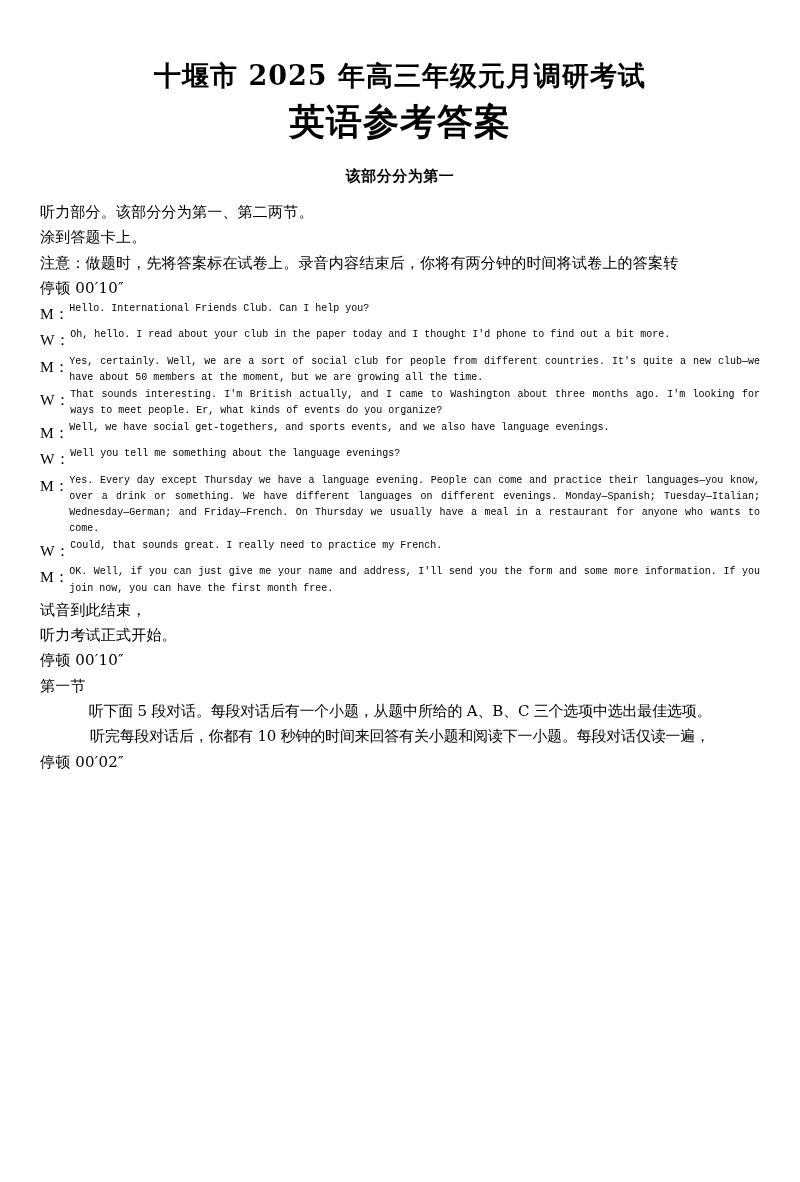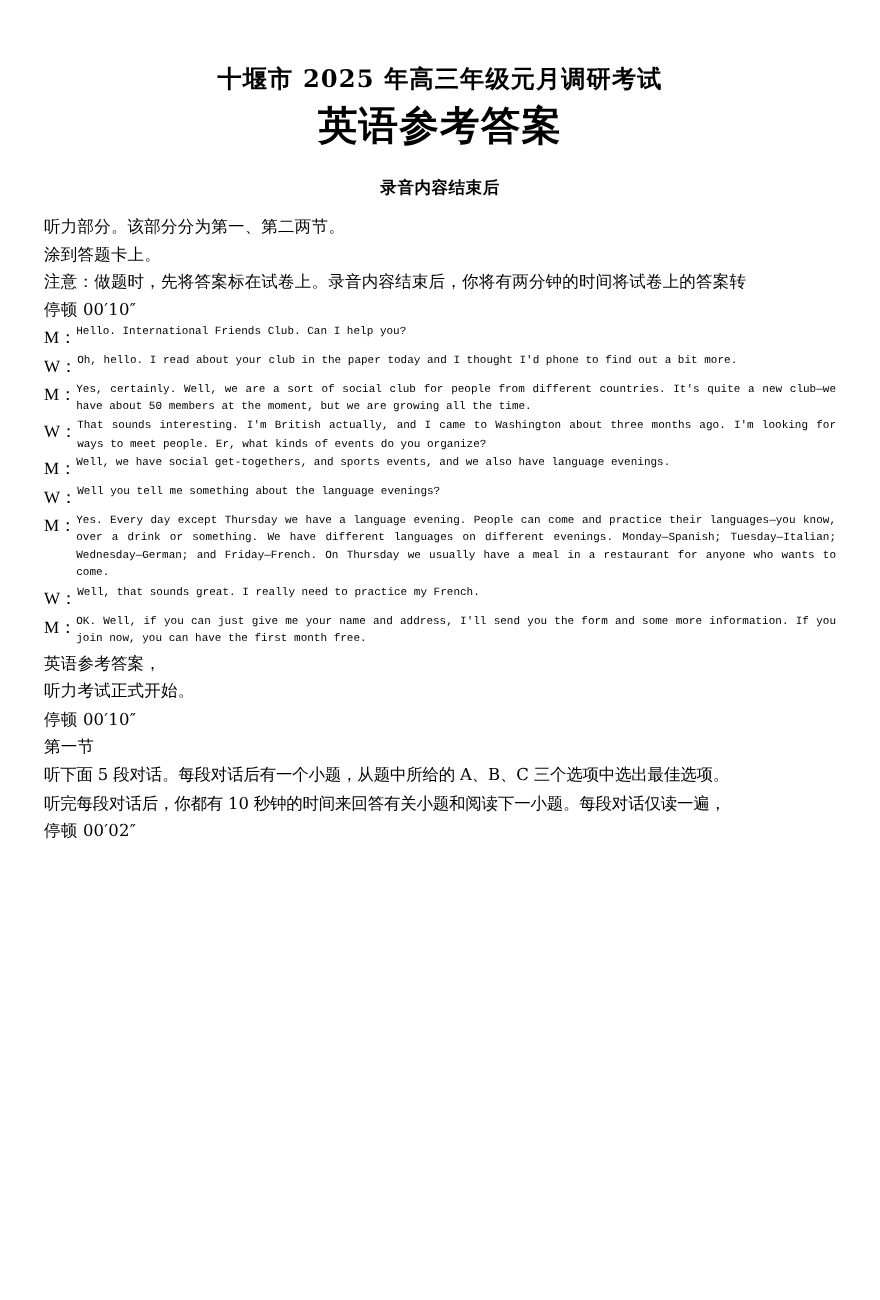--- a/index.html
+++ b/index.html
@@ -22,21 +22,21 @@
     box-sizing: border-box;
     padding: 0 40px;
   }
   .title-block {
     text-align: center;
     margin-top: 58px;
   }
   .title-line-1 {
     font-family: "DejaVu Serif", serif;
     font-weight: bold;
-    font-size: 22px;
+    font-size: 27px;
     letter-spacing: 1px;
     line-height: 1.32;
   }
   .title-line-2 {
     font-family: "DejaVu Serif", serif;
     font-weight: bold;
     font-size: 36px;
     letter-spacing: 1px;
     line-height: 1.32;
     margin-top: 4px;
@@ -76,33 +76,33 @@
     font-family: Liberation Mono, monospace;
     font-size: 10px;
     text-align: justify;
     text-justify: inter-word;
     text-align-last: left;
     hyphens: none;
   }
   .dlg.justify .utt {
     text-align: justify;
   }
-  .tight { letter-spacing: -0.2px; }
+  .tight { letter-spacing: -0.2px; text-align: center; }
 </style>
 </head>
 <body>
 
 <div class="page">
 
   <div class="title-block">
     <div class="title-line-1">十堰市 2025 年高三年级元月调研考试</div>
     <div class="title-line-2">英语参考答案</div>
   </div>
 
-  <div class="section-heading">录音内容结束后</div>
+  <div class="section-heading">该部分分为第一</div>
 
   <div class="body-area">
 
     <div class="line-cn">听力部分。该部分分为第一、第二两节。</div>
     <div class="line-cn">涂到答题卡上。</div>
     <div class="line-cn">注意：做题时，先将答案标在试卷上。录音内容结束后，你将有两分钟的时间将试卷上的答案转</div>
     <div class="line-cn">停顿 00′10″</div>
 
     <div class="dlg">
       <span class="spk">M：</span>
@@ -134,29 +134,29 @@
       <span class="utt">Well you tell me something about the language evenings?</span>
     </div>
 
     <div class="dlg justify">
       <span class="spk">M：</span>
       <span class="utt">Yes.  Every day except Thursday we have a language evening.  People can come and practice their languages—you know, over a drink or something.  We have different languages on different evenings.  Monday—Spanish; Tuesday—Italian; Wednesday—German; and Friday—French.  On Thursday we usually have a meal in a restaurant for anyone who wants to come.</span>
     </div>
 
     <div class="dlg">
       <span class="spk">W：</span>
-      <span class="utt">Well, that sounds great.  I really need to practice my French.</span>
+      <span class="utt">Could, that sounds great.  I really need to practice my French.</span>
     </div>
 
     <div class="dlg justify">
       <span class="spk">M：</span>
       <span class="utt">OK.  Well, if you can just give me your name and address, I'll send you the form and some more information.  If you join now, you can have the first month free.</span>
     </div>
 
-    <div class="line-cn">英语参考答案，</div>
+    <div class="line-cn">试音到此结束，</div>
     <div class="line-cn">听力考试正式开始。</div>
     <div class="line-cn">停顿 00′10″</div>
     <div class="line-cn">第一节</div>
     <div class="line-cn tight">听下面 5 段对话。每段对话后有一个小题，从题中所给的 A、B、C 三个选项中选出最佳选项。</div>
     <div class="line-cn tight">听完每段对话后，你都有 10 秒钟的时间来回答有关小题和阅读下一小题。每段对话仅读一遍，</div>
     <div class="line-cn">停顿 00′02″</div>
 
   </div>
 
 </div>

